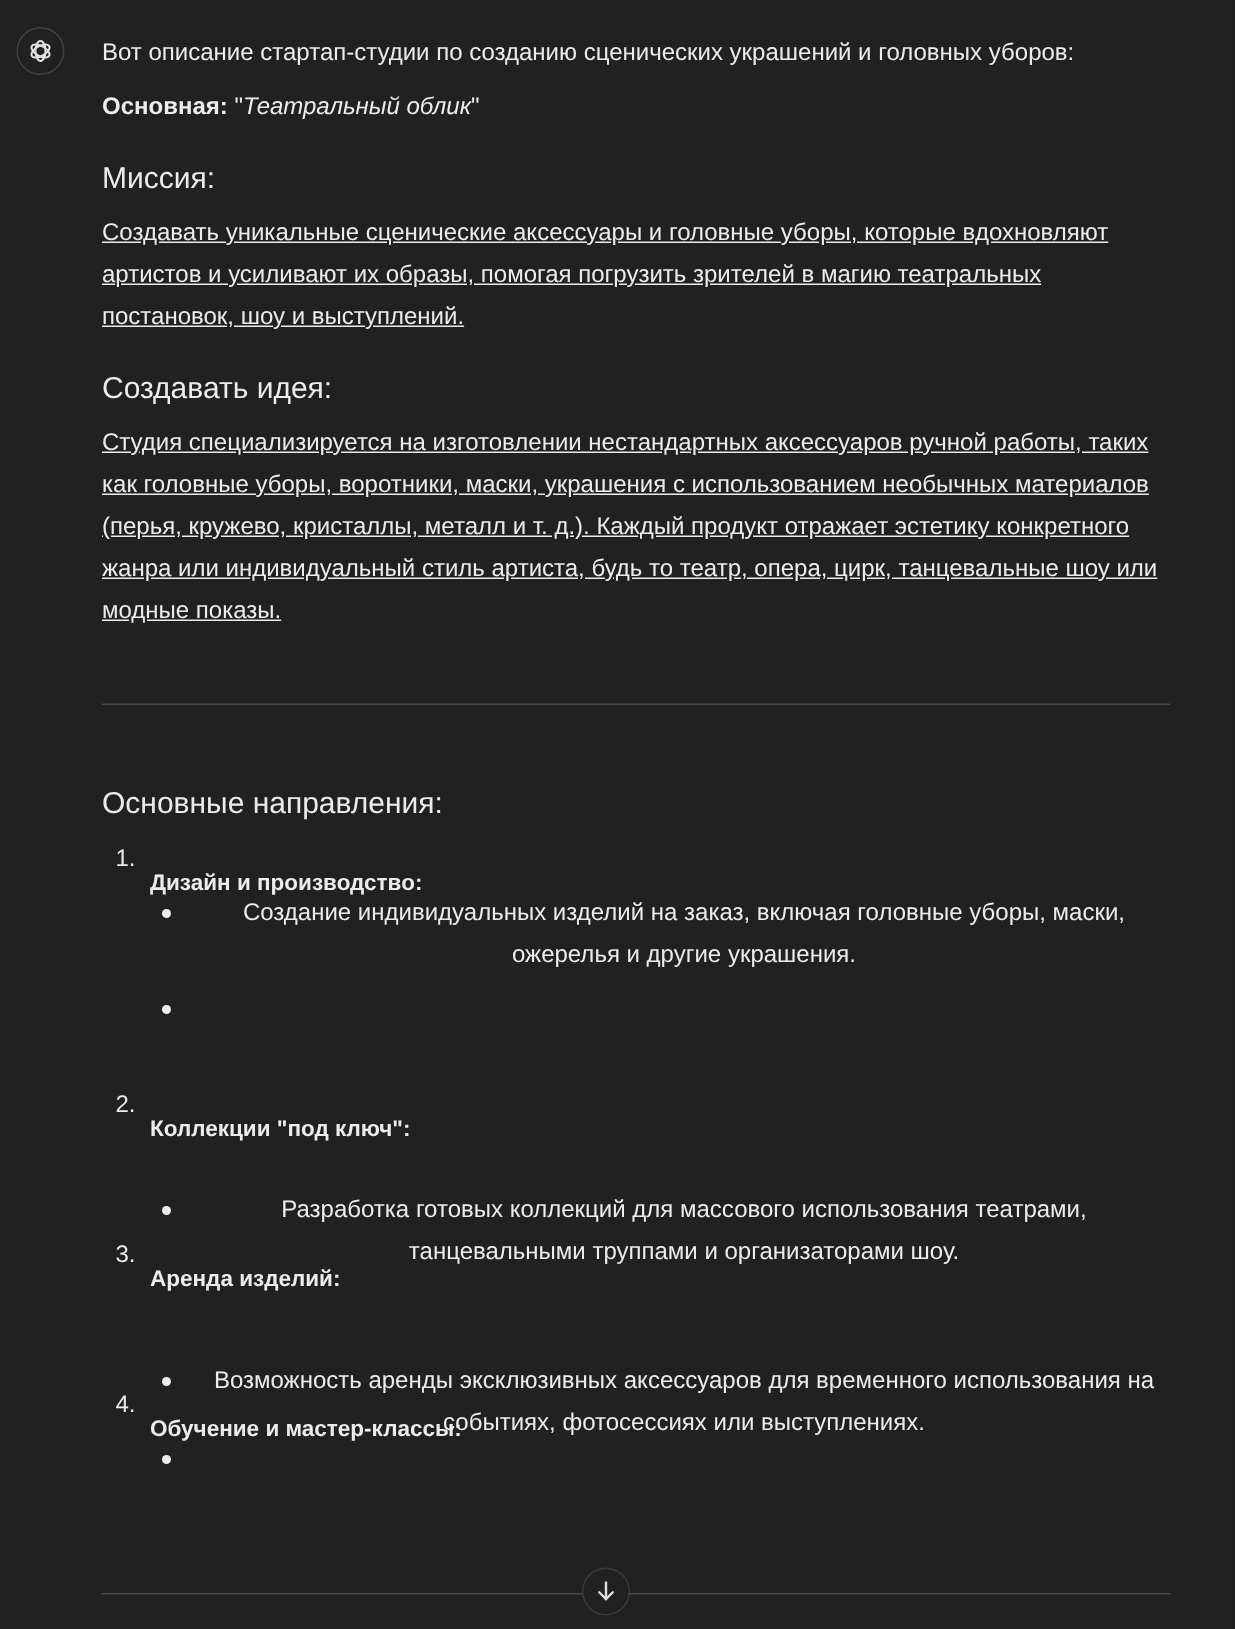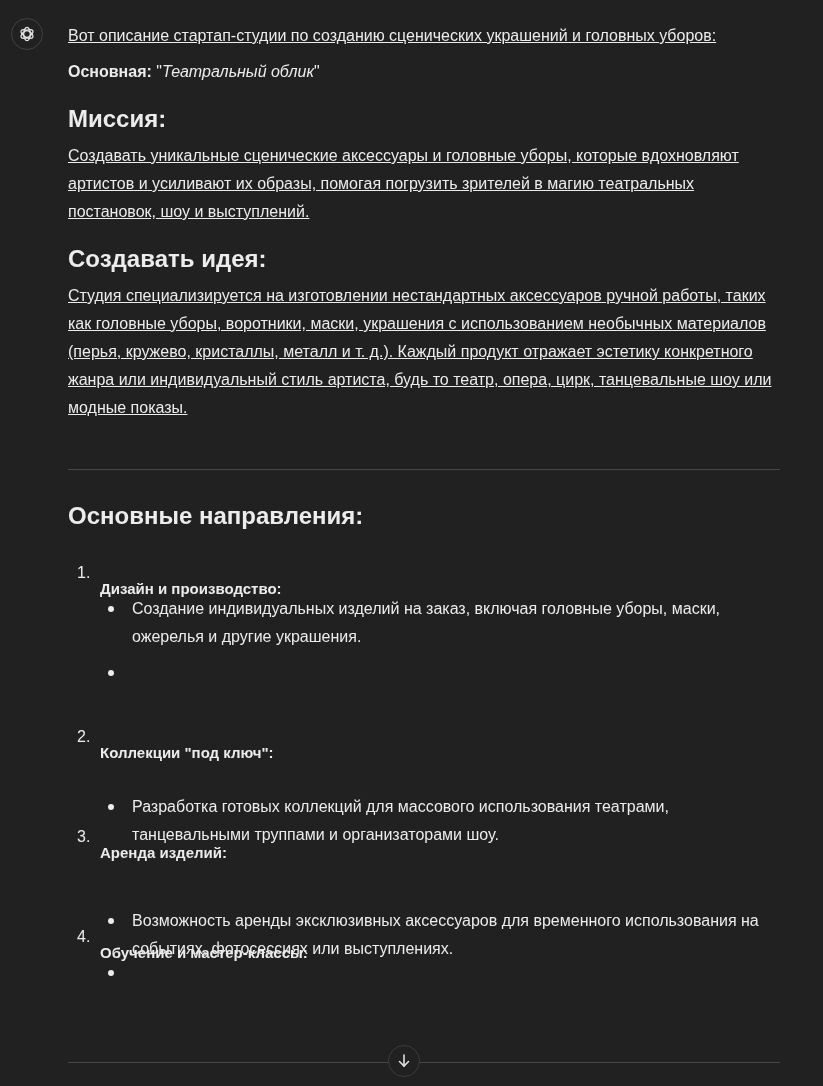--- a/index.html
+++ b/index.html
@@ -9,29 +9,29 @@
     font-family:"Liberation Sans", sans-serif;
     font-size:16px; position:relative;
   }
   .avatar {
     position:absolute; left:11px; top:18px; width:32px; height:32px;
     border-radius:50%; border:1px solid #424242; box-sizing:border-box;
     display:flex; align-items:center; justify-content:center;
   }
   .content { position:absolute; left:68px; top:0; width:712px; }
   p { margin:0; line-height:28px; }
-  .intro { position:absolute; top:22px;text-decoration:underline; }
+  .intro { position:absolute; top:22px; }
   .name-line { position:absolute; top:58px; }
-  h3 { margin:0; font-size:24px; font-weight:bold; line-height:28px; position:absolute; }
+  h3 { margin:0; font-size:20px; font-weight:normal; line-height:28px; position:absolute; }
   .para { position:absolute; width:712px;text-decoration:underline; }
   hr.sep { position:absolute; left:0; width:712px; border:none; border-top:1px solid #474747; margin:0; }
   .ol-item { position:absolute; left:0; width:712px; }
   .num { position:absolute; left:9px; top:0; line-height:28px; }
   .ol-title { position:absolute; left:32px; top:16px; font-weight:bold; line-height:28px; font-size:15px; }
-  .bullet-item { position:absolute; left:64px; width:648px; line-height:28px; }
+  .bullet-item { position:absolute; left:64px; width:648px; line-height:28px;text-align:center; }
   .bullet-dot { position:absolute; left:-24px; top:11px; width:6px; height:6px; border-radius:50%; background:#ececec; }
   .scroll-btn {
     position:absolute; left:388px; top:1045px; width:32px; height:32px; border-radius:50%;
     border:1px solid #3c3c3c; box-sizing:border-box; background:#212121;
     display:flex; align-items:center; justify-content:center; cursor:pointer;
   }
 </style>
 </head>
 <body>
 
@@ -53,21 +53,21 @@
   </p>
 
   <h3 style="top:105px">Миссия:</h3>
   <p class="para" style="top:142px">Создавать уникальные сценические аксессуары и головные уборы, которые вдохновляют артистов и усиливают их образы, помогая погрузить зрителей в магию театральных постановок, шоу и выступлений.</p>
 
   <h3 style="top:245px">Создавать идея:</h3>
   <p class="para" style="top:282px">Студия специализируется на изготовлении нестандартных аксессуаров ручной работы, таких как головные уборы, воротники, маски, украшения с использованием необычных материалов (перья, кружево, кристаллы, металл и т. д.). Каждый продукт отражает эстетику конкретного жанра или индивидуальный стиль артиста, будь то театр, опера, цирк, танцевальные шоу или модные показы.</p>
 
   <hr class="sep" style="top:469px">
 
-  <h3 style="top:502px">Основные направления:</h3>
+  <h3 style="top:522px">Основные направления:</h3>
 
   <div>
     <div class="ol-item" style="top:559px">
       <span class="num">1.</span>
       <span class="ol-title">Дизайн и производство:</span>
     </div>
     <div class="bullet-item" style="top:595px">
       <span class="bullet-dot"></span>
       <span>Создание индивидуальных изделий на заказ, включая головные уборы, маски, ожерелья и другие украшения.</span>
     </div>

